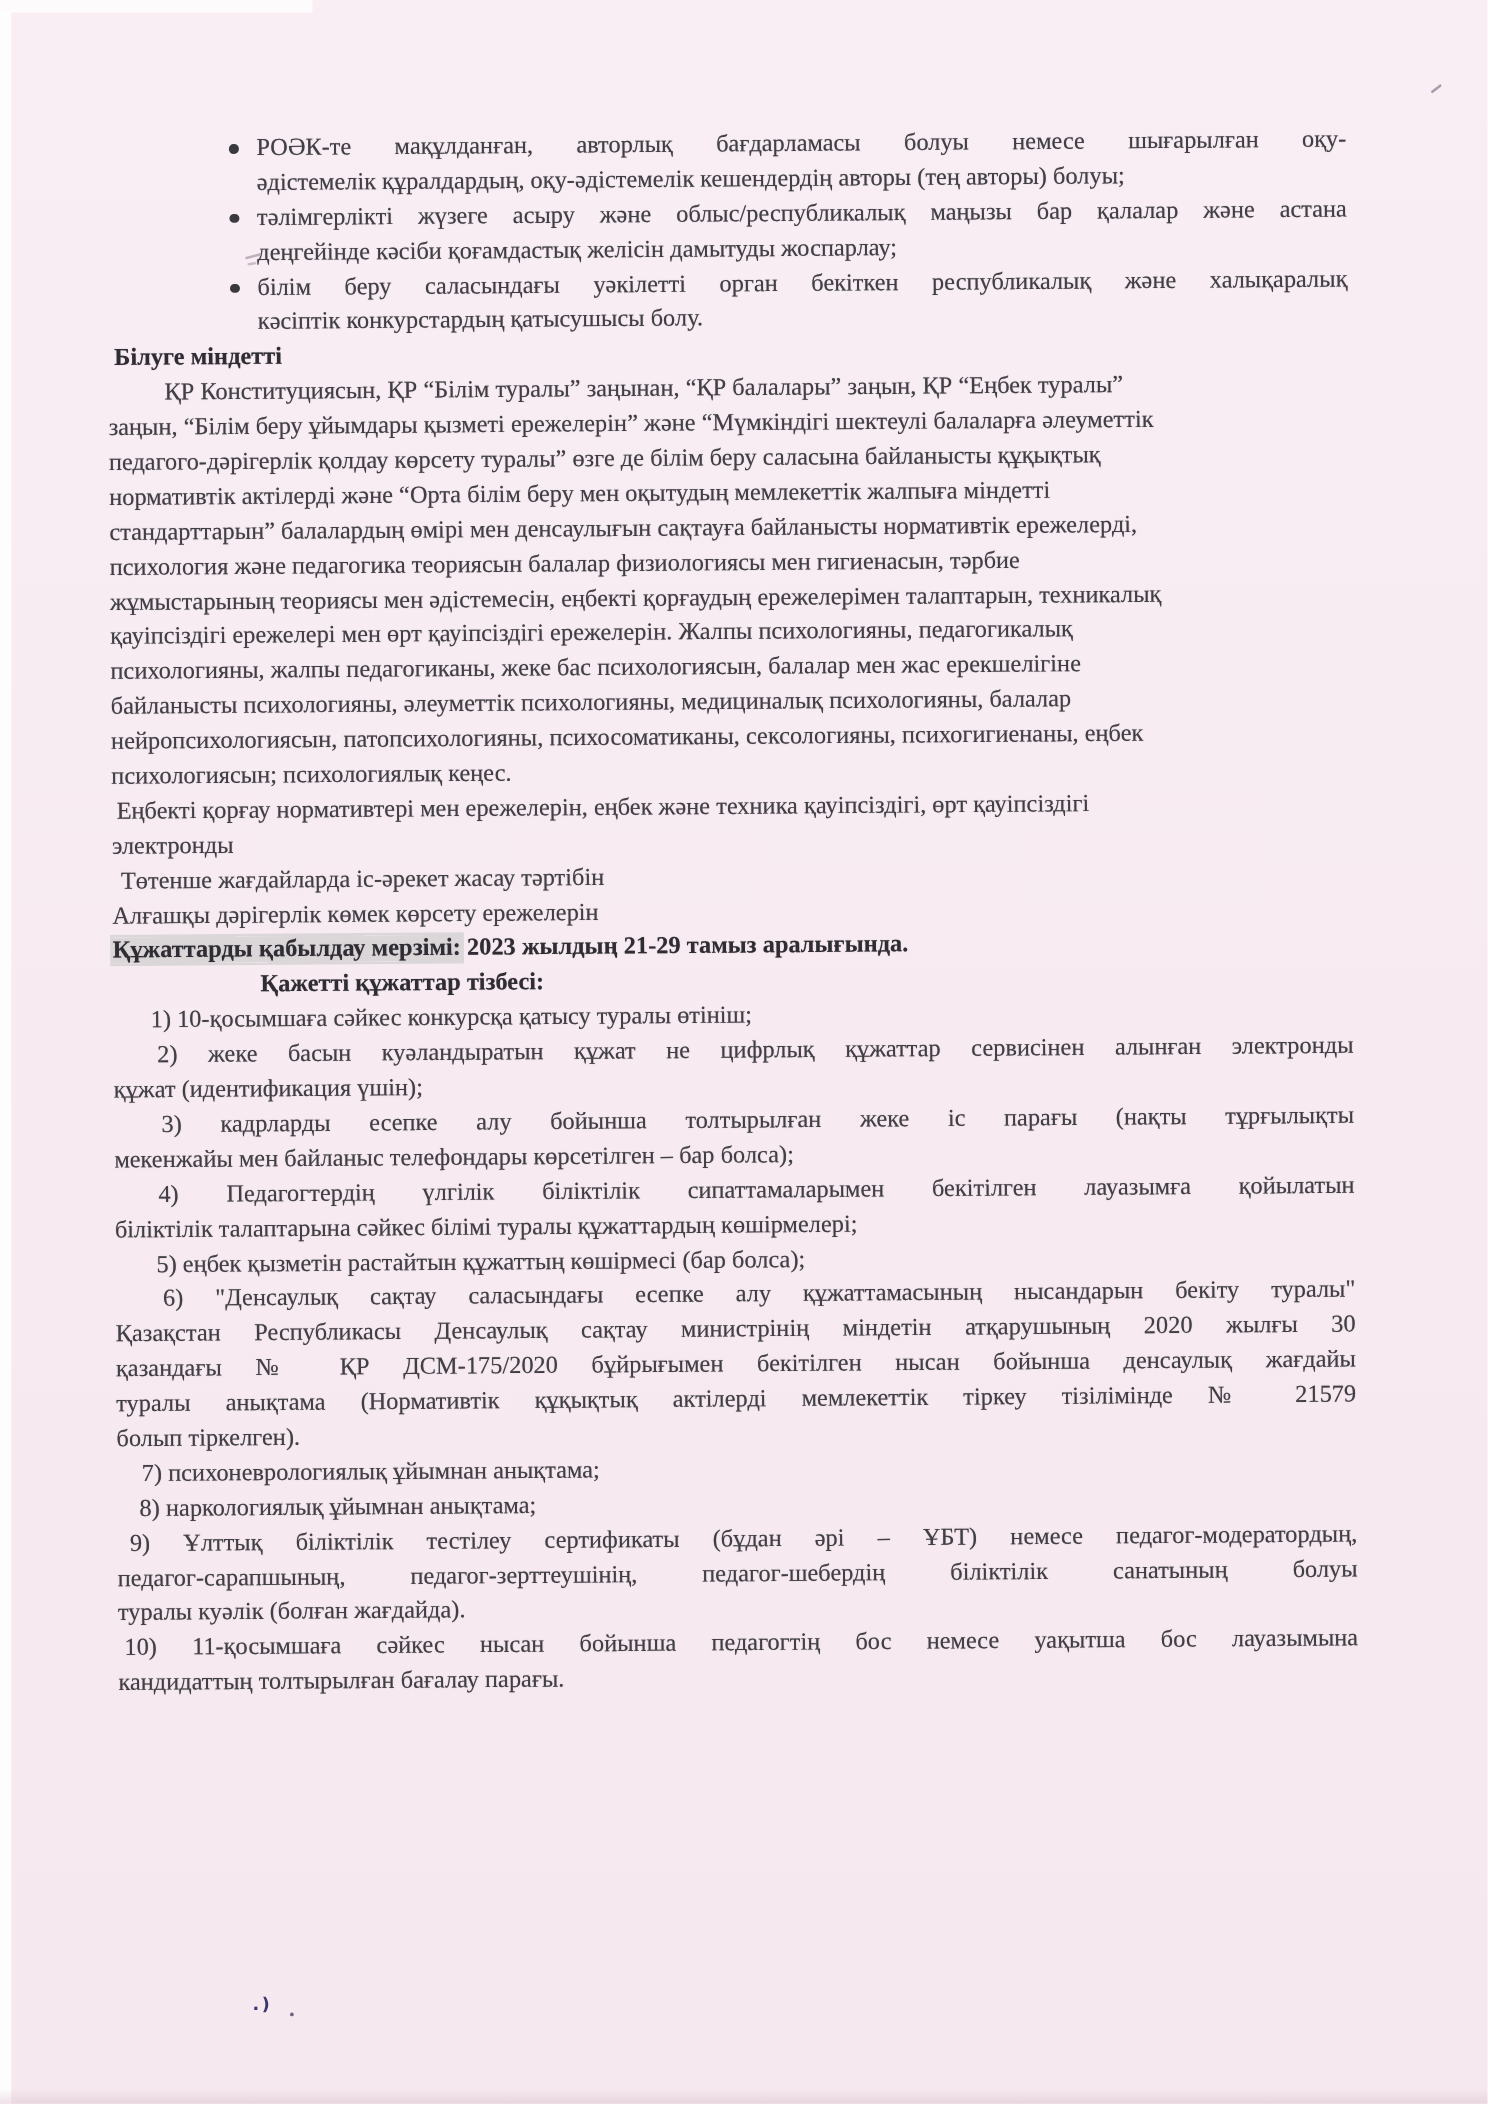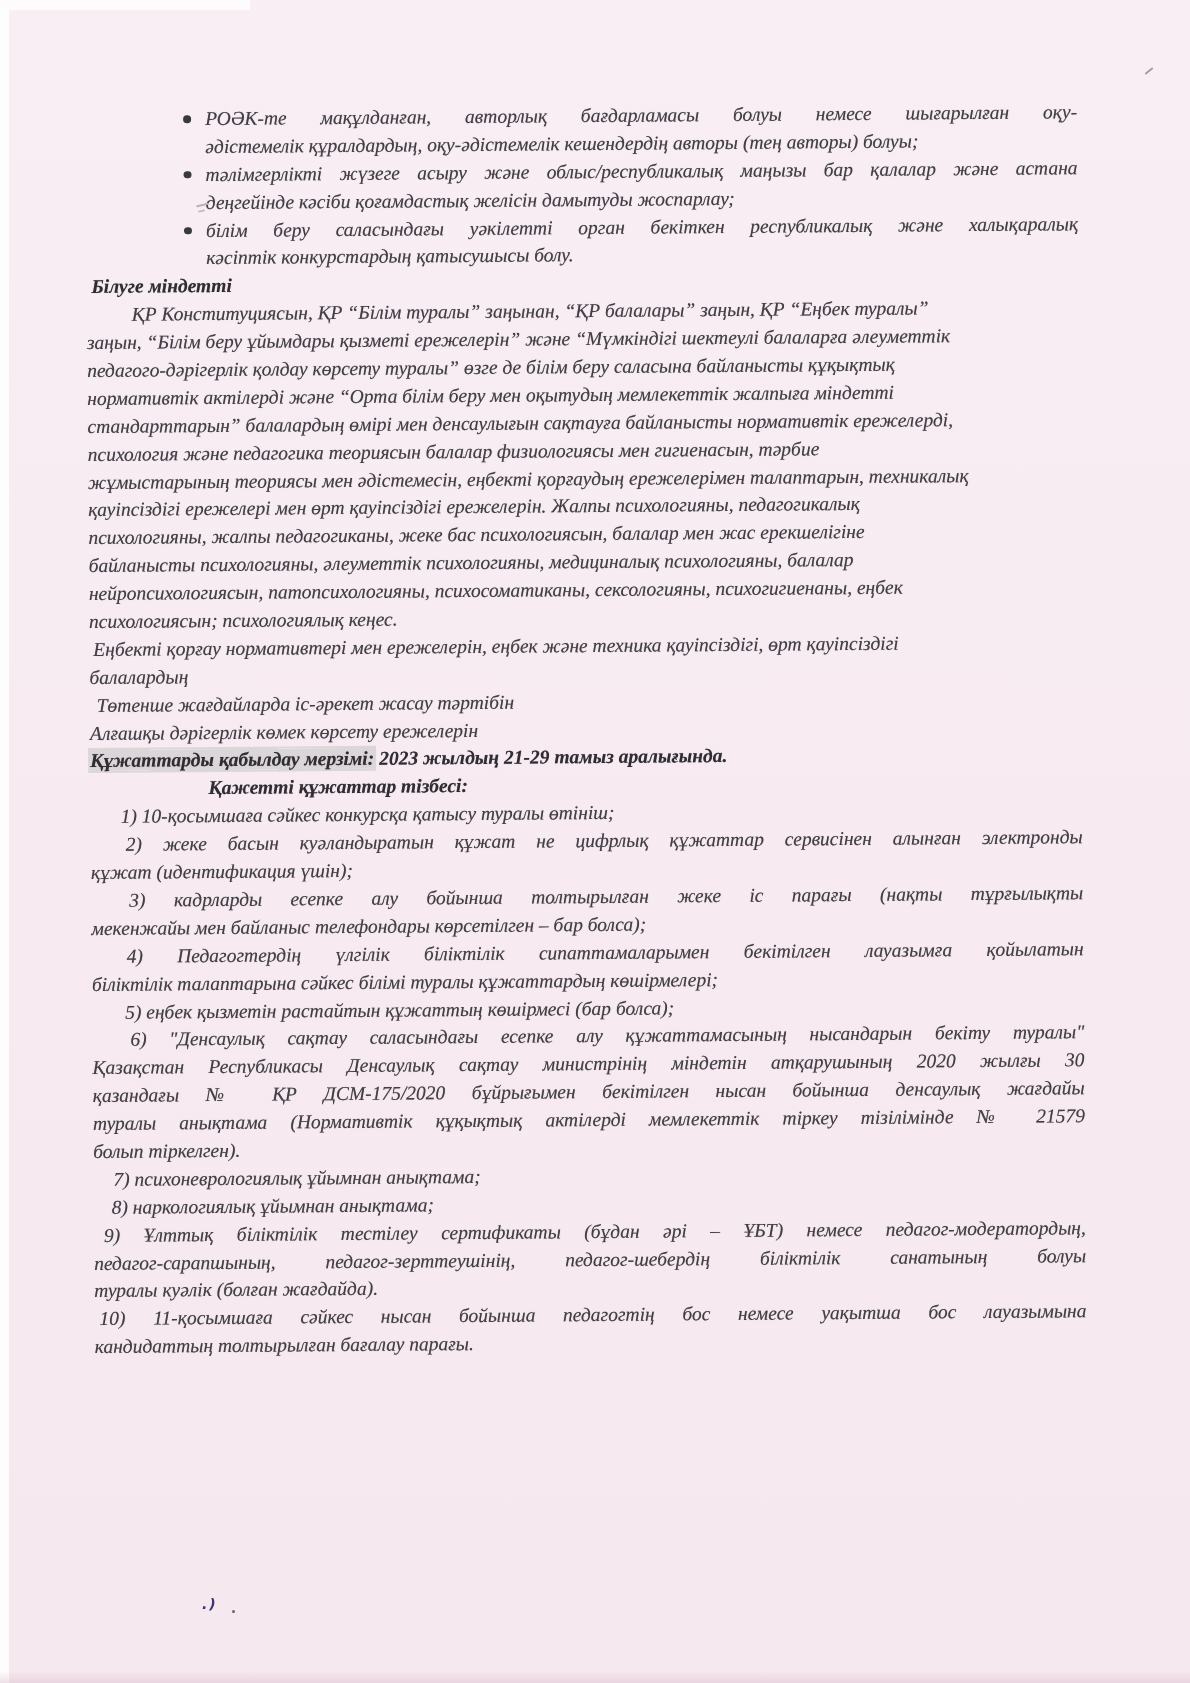--- a/index.html
+++ b/index.html
@@ -6,21 +6,20 @@
   body{
     width:1190px;height:1683px;
     background:#ffffff;
     overflow:hidden;
     font-family:"Liberation Serif","DejaVu Serif",serif;
     position:relative;
   }
   .page{
     position:absolute;inset:0;
     background:linear-gradient(180deg,#f8eef4 0%,#f7ebf1 55%,#f5e8ee 100%);
-    font-style:italic;
   }
   
   .edge-left{
     position:absolute;left:0;top:0;width:9px;height:1683px;
     background:#fefdfd;
   }
   .edge-top{
     position:absolute;left:0;top:0;width:250px;height:10px;
     background:#fdfbfc;
   }
@@ -128,21 +127,21 @@
       <div class="line"><span class="txt">психологияны, жалпы педагогиканы, жеке бас психологиясын, балалар мен жас ерекшелігіне</span></div>
 
       <div class="line"><span class="txt">байланысты психологияны, әлеуметтік психологияны, медициналық психологияны, балалар</span></div>
 
       <div class="line"><span class="txt">нейропсихологиясын, патопсихологияны, психосоматиканы, сексологияны, психогигиенаны, еңбек</span></div>
 
       <div class="line"><span class="txt">психологиясын; психологиялық кеңес.</span></div>
 
       <div class="line" style="padding-left: 4px;"><span class="txt">Еңбекті қорғау нормативтері мен ережелерін, еңбек және техника қауіпсіздігі, өрт қауіпсіздігі</span></div>
 
-      <div class="line"><span class="txt">балалардың</span></div>
+      <div class="line"><span class="txt">электронды</span></div>
 
       <div class="line" style="padding-left: 7px;"><span class="txt">Төтенше жағдайларда іс-әрекет жасау тәртібін</span></div>
 
       <div class="line"><span class="txt">Алғашқы дәрігерлік көмек көрсету ережелерін</span></div>
 
       <div class="line b"><span class="hl">Құжаттарды қабылдау мерзімі:</span><span class="txt"> 2023 жылдың 21-29 тамыз аралығында.</span></div>
 
       <div class="line b" style="padding-left: 118px;"><span class="txt">Қажетті құжаттар тізбесі:</span></div>
 
       <div class="line" style="padding-left: 30px;"><span class="txt">1) 10-қосымшаға сәйкес конкурсқа қатысу туралы өтініш;</span></div>

